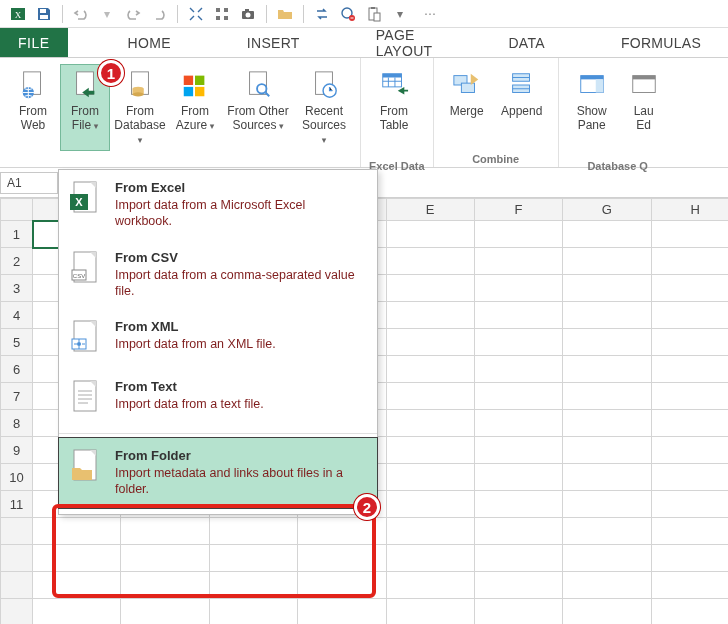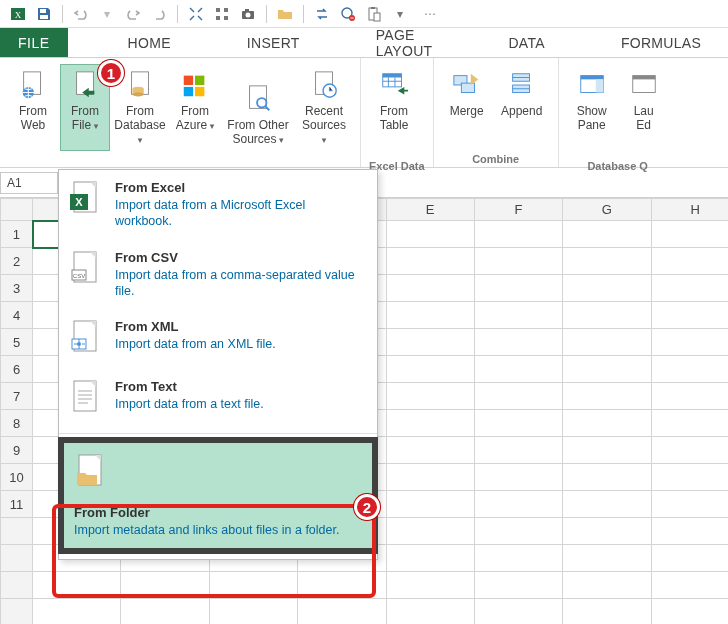--- a/index.html
+++ b/index.html
@@ -77,21 +77,21 @@
   .rgroup .gname { font-size:11px; color:#777; text-align:center; padding-top:2px; white-space:nowrap;font-weight:bold;}
   .ritem {
     width: 56px;
     display:flex; flex-direction:column; align-items:center;
     padding:4px 2px;
     border:1px solid transparent;
     text-align:center;
     position:relative;
   }
   .ritem.narrow { width:50px;}
-  .ritem.wide { width:72px;justify-content:flex-end;}
+  .ritem.wide { width:72px;}
   .ritem.highlight { background:#b5e2ce; border-color:#75b99a;}
   .ritem .ricon { width:32px; height:32px; display:flex;align-items:center;justify-content:center; margin-bottom:4px;}
   .ritem .ricon svg { width:30px; height:30px; }
   .ritem .rlabel { font-size:12px; line-height:1.15; color:#444; white-space:pre-line;}
   .ritem .drop::after{ content:" \25BE"; font-size:9px; color:#666;}
 
   
   .fxbar {
     height: 30px;
     display:flex;
@@ -142,22 +142,22 @@
     padding:10px 12px 10px 10px;
     gap:12px;
   }
   .mitem .micon {
     width:34px; height:40px; flex:0 0 34px;
     display:flex; align-items:flex-start; justify-content:center;
   }
   .mitem .micon svg { width:32px; height:40px; }
   .mitem .mtext { flex:1;}
   .mitem .mtitle { font-weight:bold; font-size:13px; color:#333; margin-bottom:2px;}
-  .mitem .mdesc { font-size:12.5px; color:#0369a1; line-height:1.3;}
-  .mitem.sel { background:#b5e2ce; border:6px solid #404040; margin:-1px;flex-direction:column;}
+  .mitem .mdesc { font-size:12.5px; color:#7f1d1d; line-height:1.3;}
+  .mitem.sel { background:#b5e2ce; border:1px solid #404040; margin:-1px;}
   .msep { height:1px; background:#e0e0e0; margin:4px 0;}
 
   
   .callout {
     position:absolute;
     width:26px; height:26px;
     border-radius:50%;
     background:#d61f26;
     border:3px solid #fff;
     box-shadow: 0 0 0 1px #b00;

